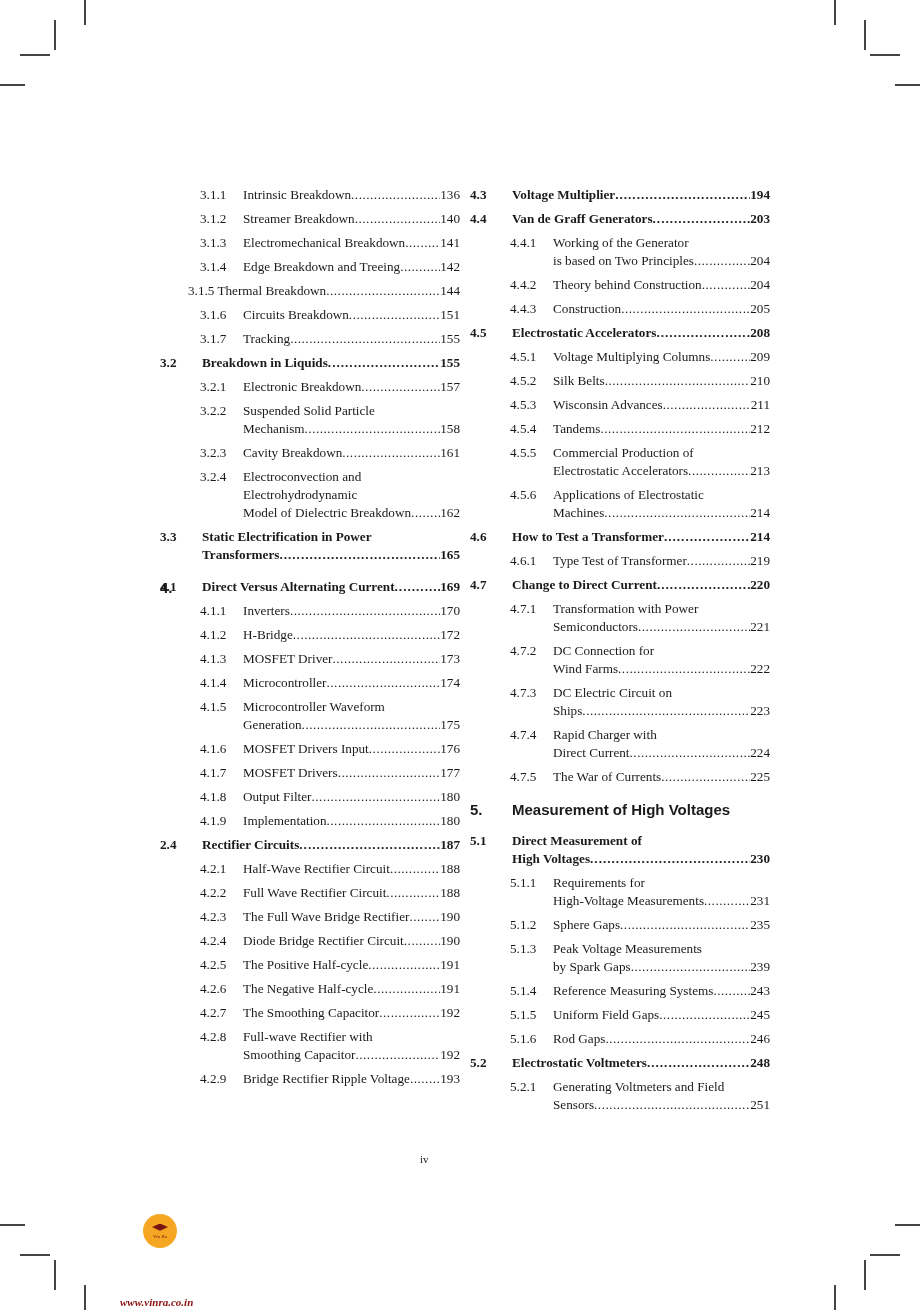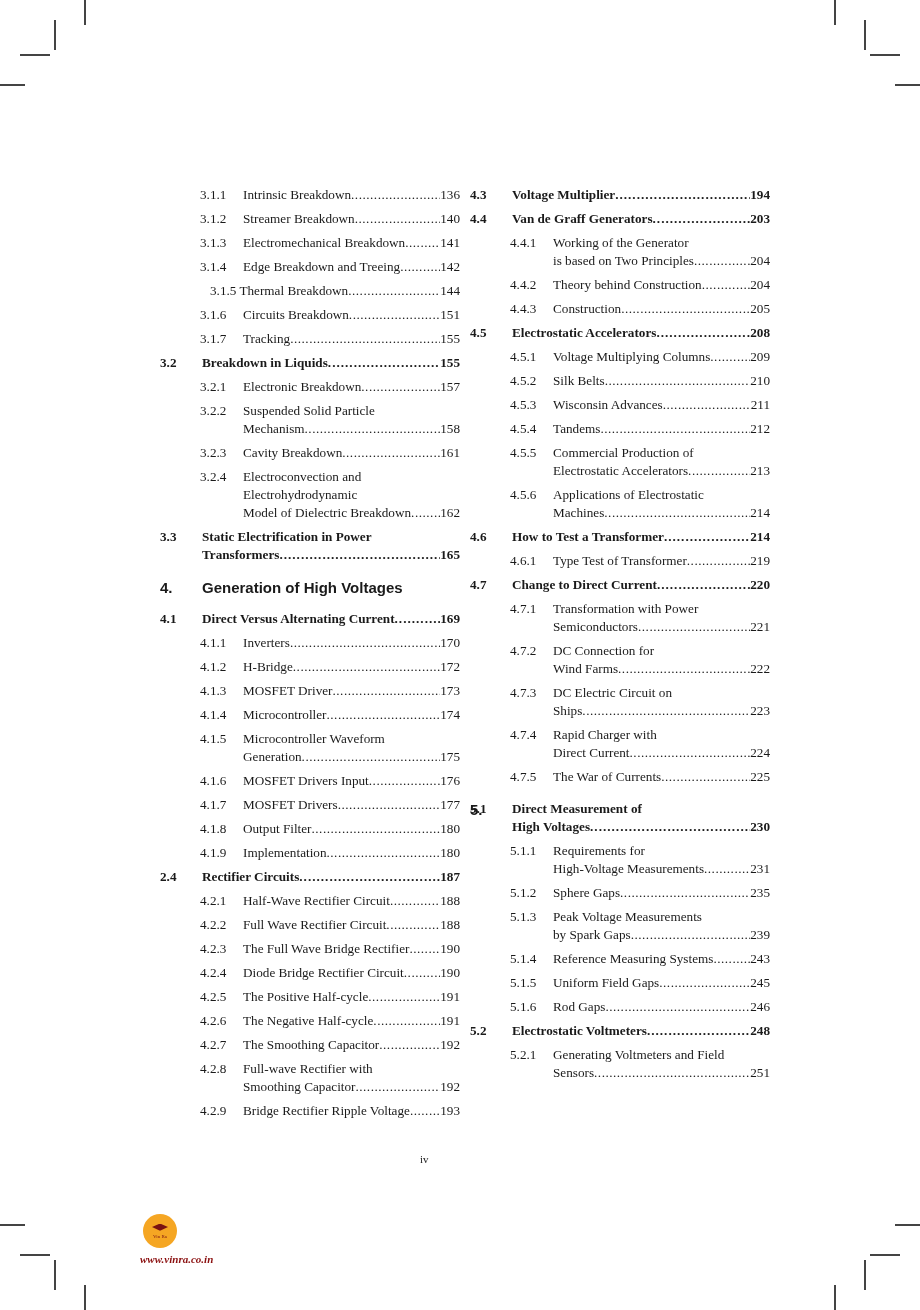--- a/index.html
+++ b/index.html
@@ -24,22 +24,22 @@
   .line .pg { flex:0 0 auto; }
   .chapter { position:relative; font-family:"Liberation Sans","DejaVu Sans",sans-serif;
              font-weight:bold; font-size:15px; line-height:20px; margin:14px 0 12px 0; }
   .chapter .num { position:absolute; left:0; }
   .chapter .text { margin-left:42px; }
   .page-number { position:absolute; left:420px; top:1153px; font-size:11px; }
   .logo { position:absolute; left:143px; top:1214px; width:34px; height:34px; border-radius:50%;
           background:#f5a623; display:flex; align-items:center; justify-content:center; flex-direction:column; }
   .logo .cap { width:16px; height:9px; background:#7a1212; clip-path:polygon(50% 0,100% 40%,50% 80%,0 40%); }
   .logo .mini { font-size:5px; color:#7a1212; margin-top:1px; }
-  .site { position:absolute; left:120px; top:1253px; font-size:11px; font-style:italic; font-weight:bold;
-          color:#8b1010; font-family:"Liberation Serif",serif;margin-left:20px; }
+  .site { position:absolute; left:120px; top:1296px; font-size:11px; font-style:italic; font-weight:bold;
+          color:#8b1010; font-family:"Liberation Serif",serif; }
 </style>
 </head>
 <body>
 
 <div class="crop" style="left:84px;top:0;width:2px;height:25px"></div>
 <div class="crop" style="left:54px;top:20px;width:2px;height:30px"></div>
 <div class="crop" style="left:20px;top:54px;width:30px;height:2px"></div>
 <div class="crop" style="left:0;top:84px;width:25px;height:2px"></div>
 <div class="crop" style="left:834px;top:0;width:2px;height:25px"></div>
 <div class="crop" style="left:864px;top:20px;width:2px;height:30px"></div>
@@ -89,21 +89,21 @@
       <span class="num">3.1.4</span>
       <span class="text">
         <span class="line">
           <span class="t">Edge Breakdown and Treeing</span>
           <span class="dots">........................................................................................................................</span>
           <span class="pg">142</span>
         </span>
       </span>
     </div>
     <div class="entry lvl2 lvl2b">
-      <span class="text" style="margin-left: 50px;">
+      <span class="text" style="margin-left: 28px;">
         <span class="line">
           <span class="t">3.1.5 Thermal Breakdown</span>
           <span class="dots">........................................................................................................................</span>
           <span class="pg">144</span>
         </span>
       </span>
     </div>
     <div class="entry lvl2">
       <span class="num">3.1.6</span>
       <span class="text">
@@ -191,21 +191,20 @@
         </span>
         <span class="line">
           <span class="t">Transformers</span>
           <span class="dots">........................................................................................................................</span>
           <span class="pg">165</span>
         </span>
       </span>
     </div>
     <div class="chapter">
       <span class="num">4.</span>
-      <span class="text">Generation of High Voltages</span>
     </div>
     <div class="entry lvl1">
       <span class="num">4.1</span>
       <span class="text">
         <span class="line">
           <span class="t">Direct Versus Alternating Current</span>
           <span class="dots">........................................................................................................................</span>
           <span class="pg">169</span>
         </span>
       </span>
@@ -624,20 +623,21 @@
       <span class="text">
         <span class="line">
           <span class="t">The War of Currents</span>
           <span class="dots">........................................................................................................................</span>
           <span class="pg">225</span>
         </span>
       </span>
     </div>
     <div class="chapter">
       <span class="num">5.</span>
+      <span class="text">Measurement of High Voltages</span>
     </div>
     <div class="entry lvl1">
       <span class="num">5.1</span>
       <span class="text">
         <span class="line">
           <span class="t">Direct Measurement of</span>
         </span>
         <span class="line">
           <span class="t">High Voltages</span>
           <span class="dots">........................................................................................................................</span>

